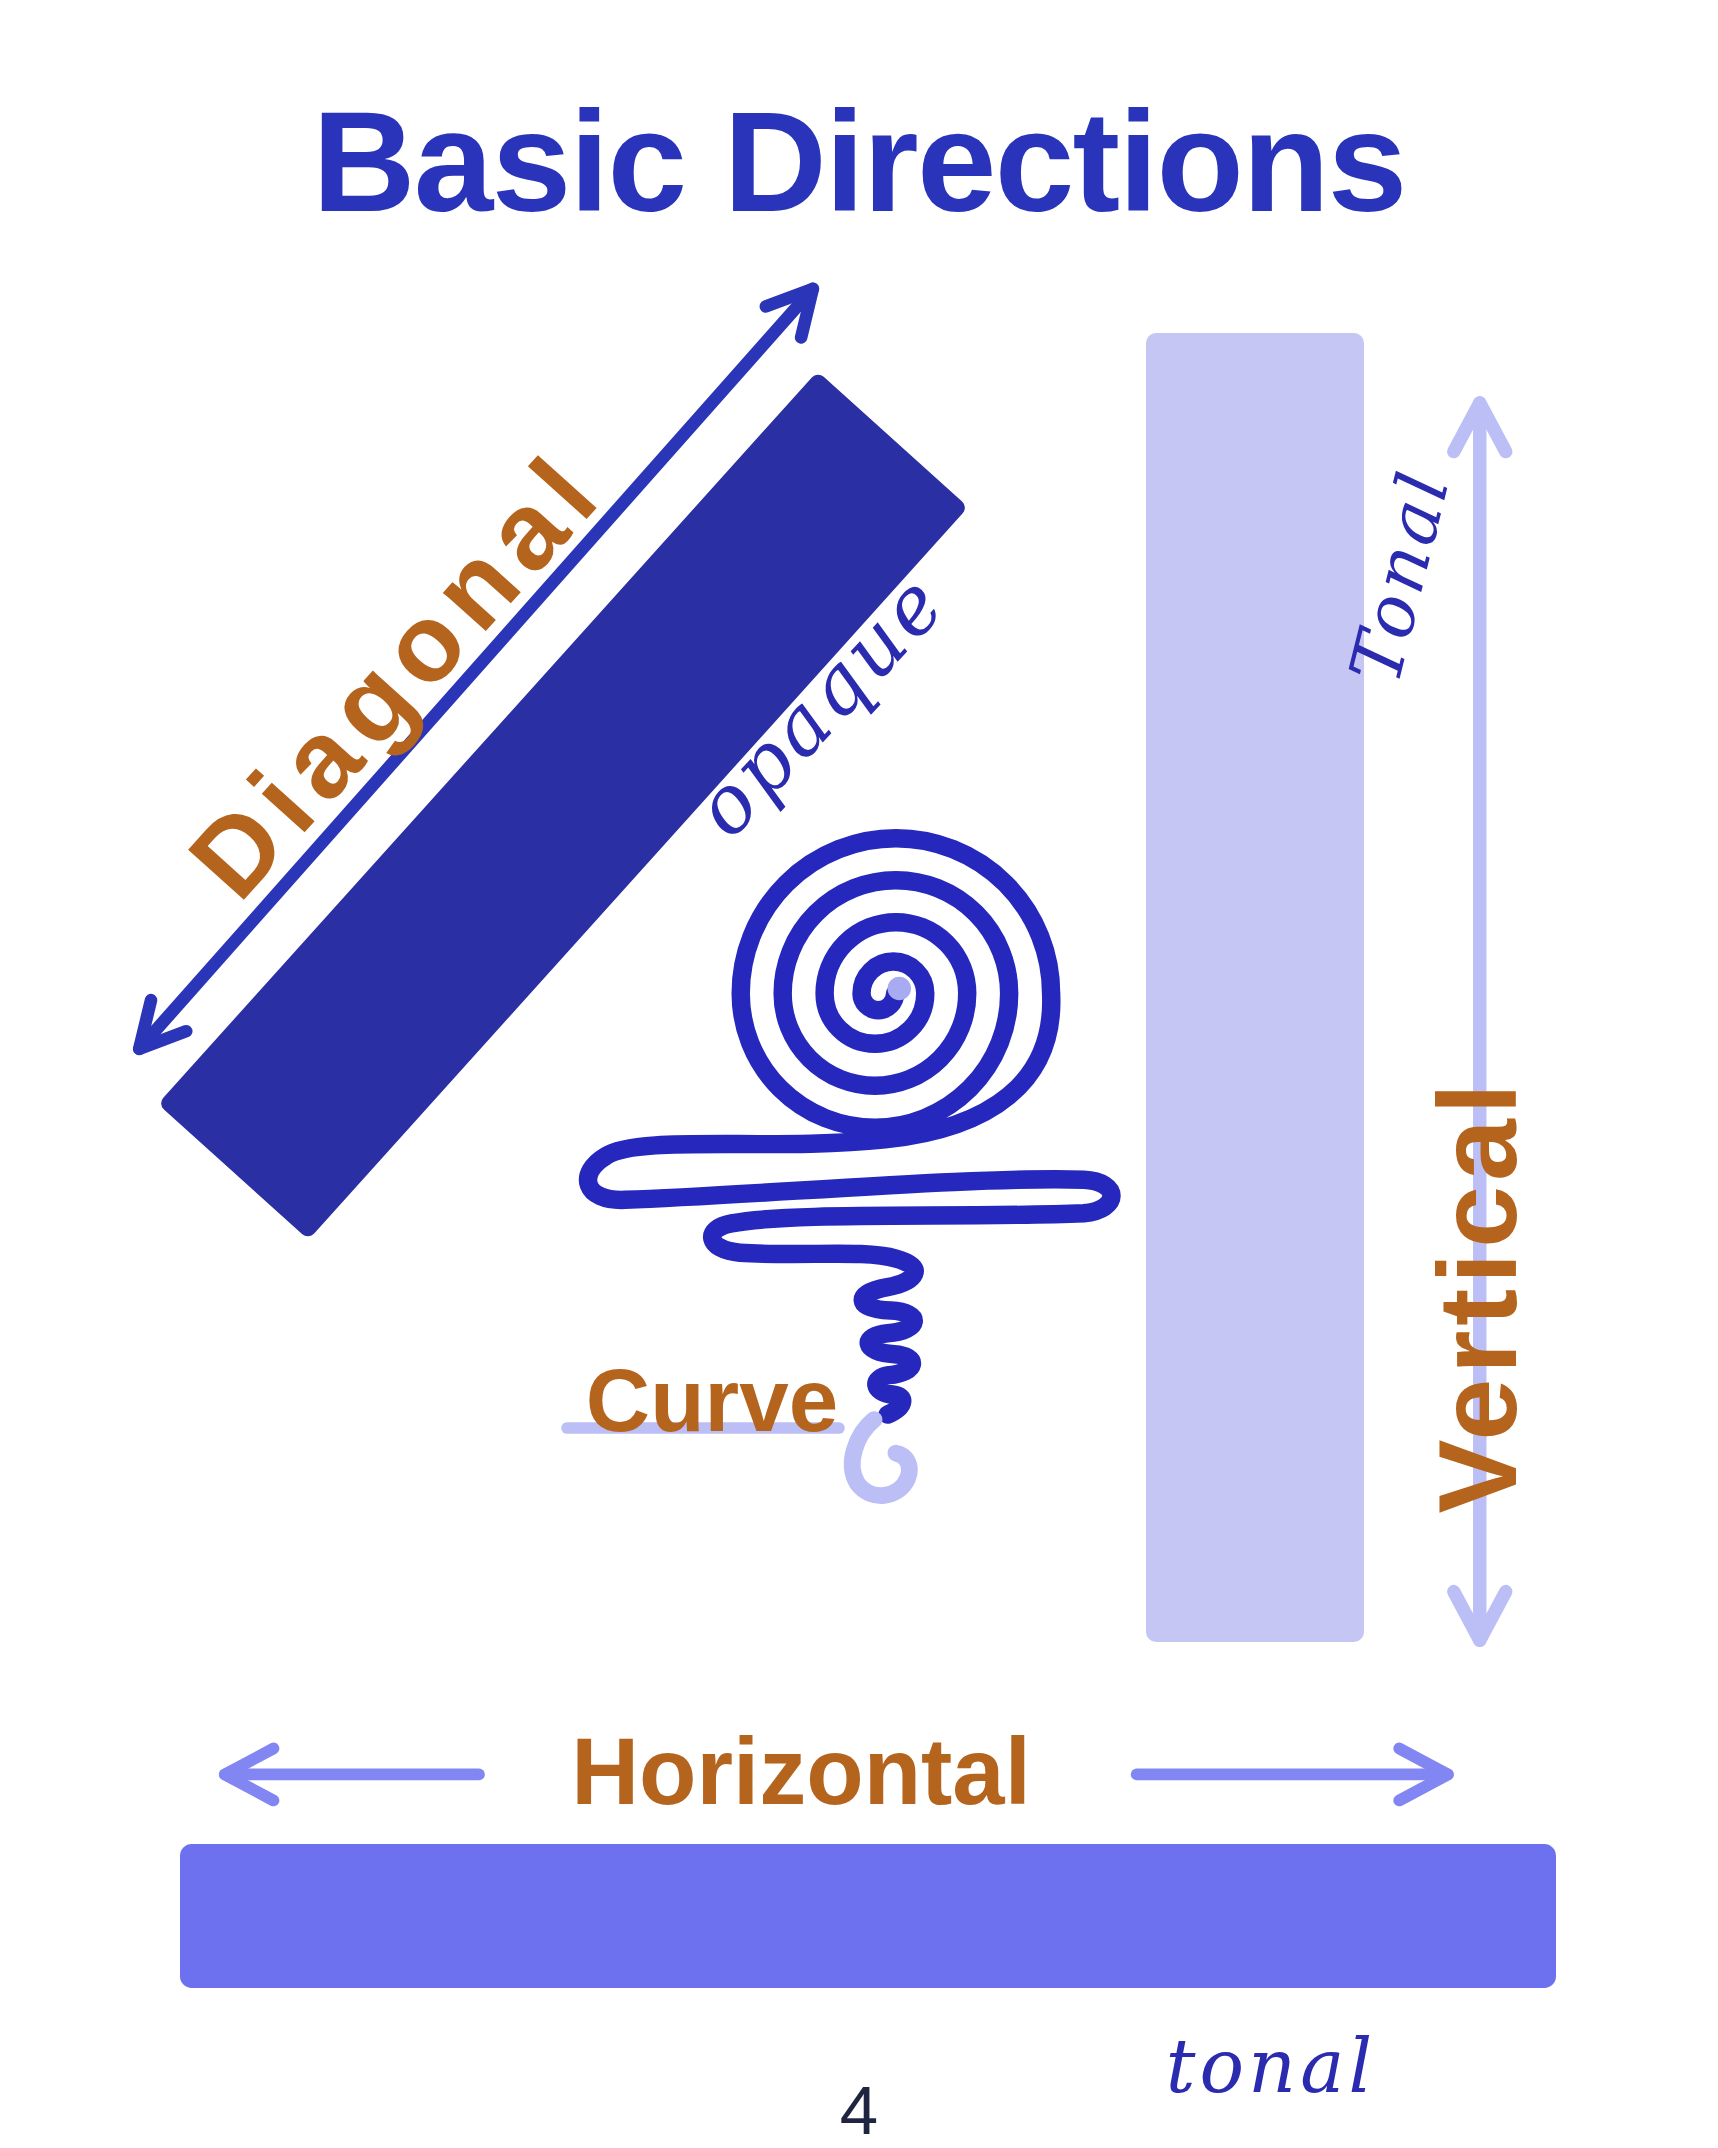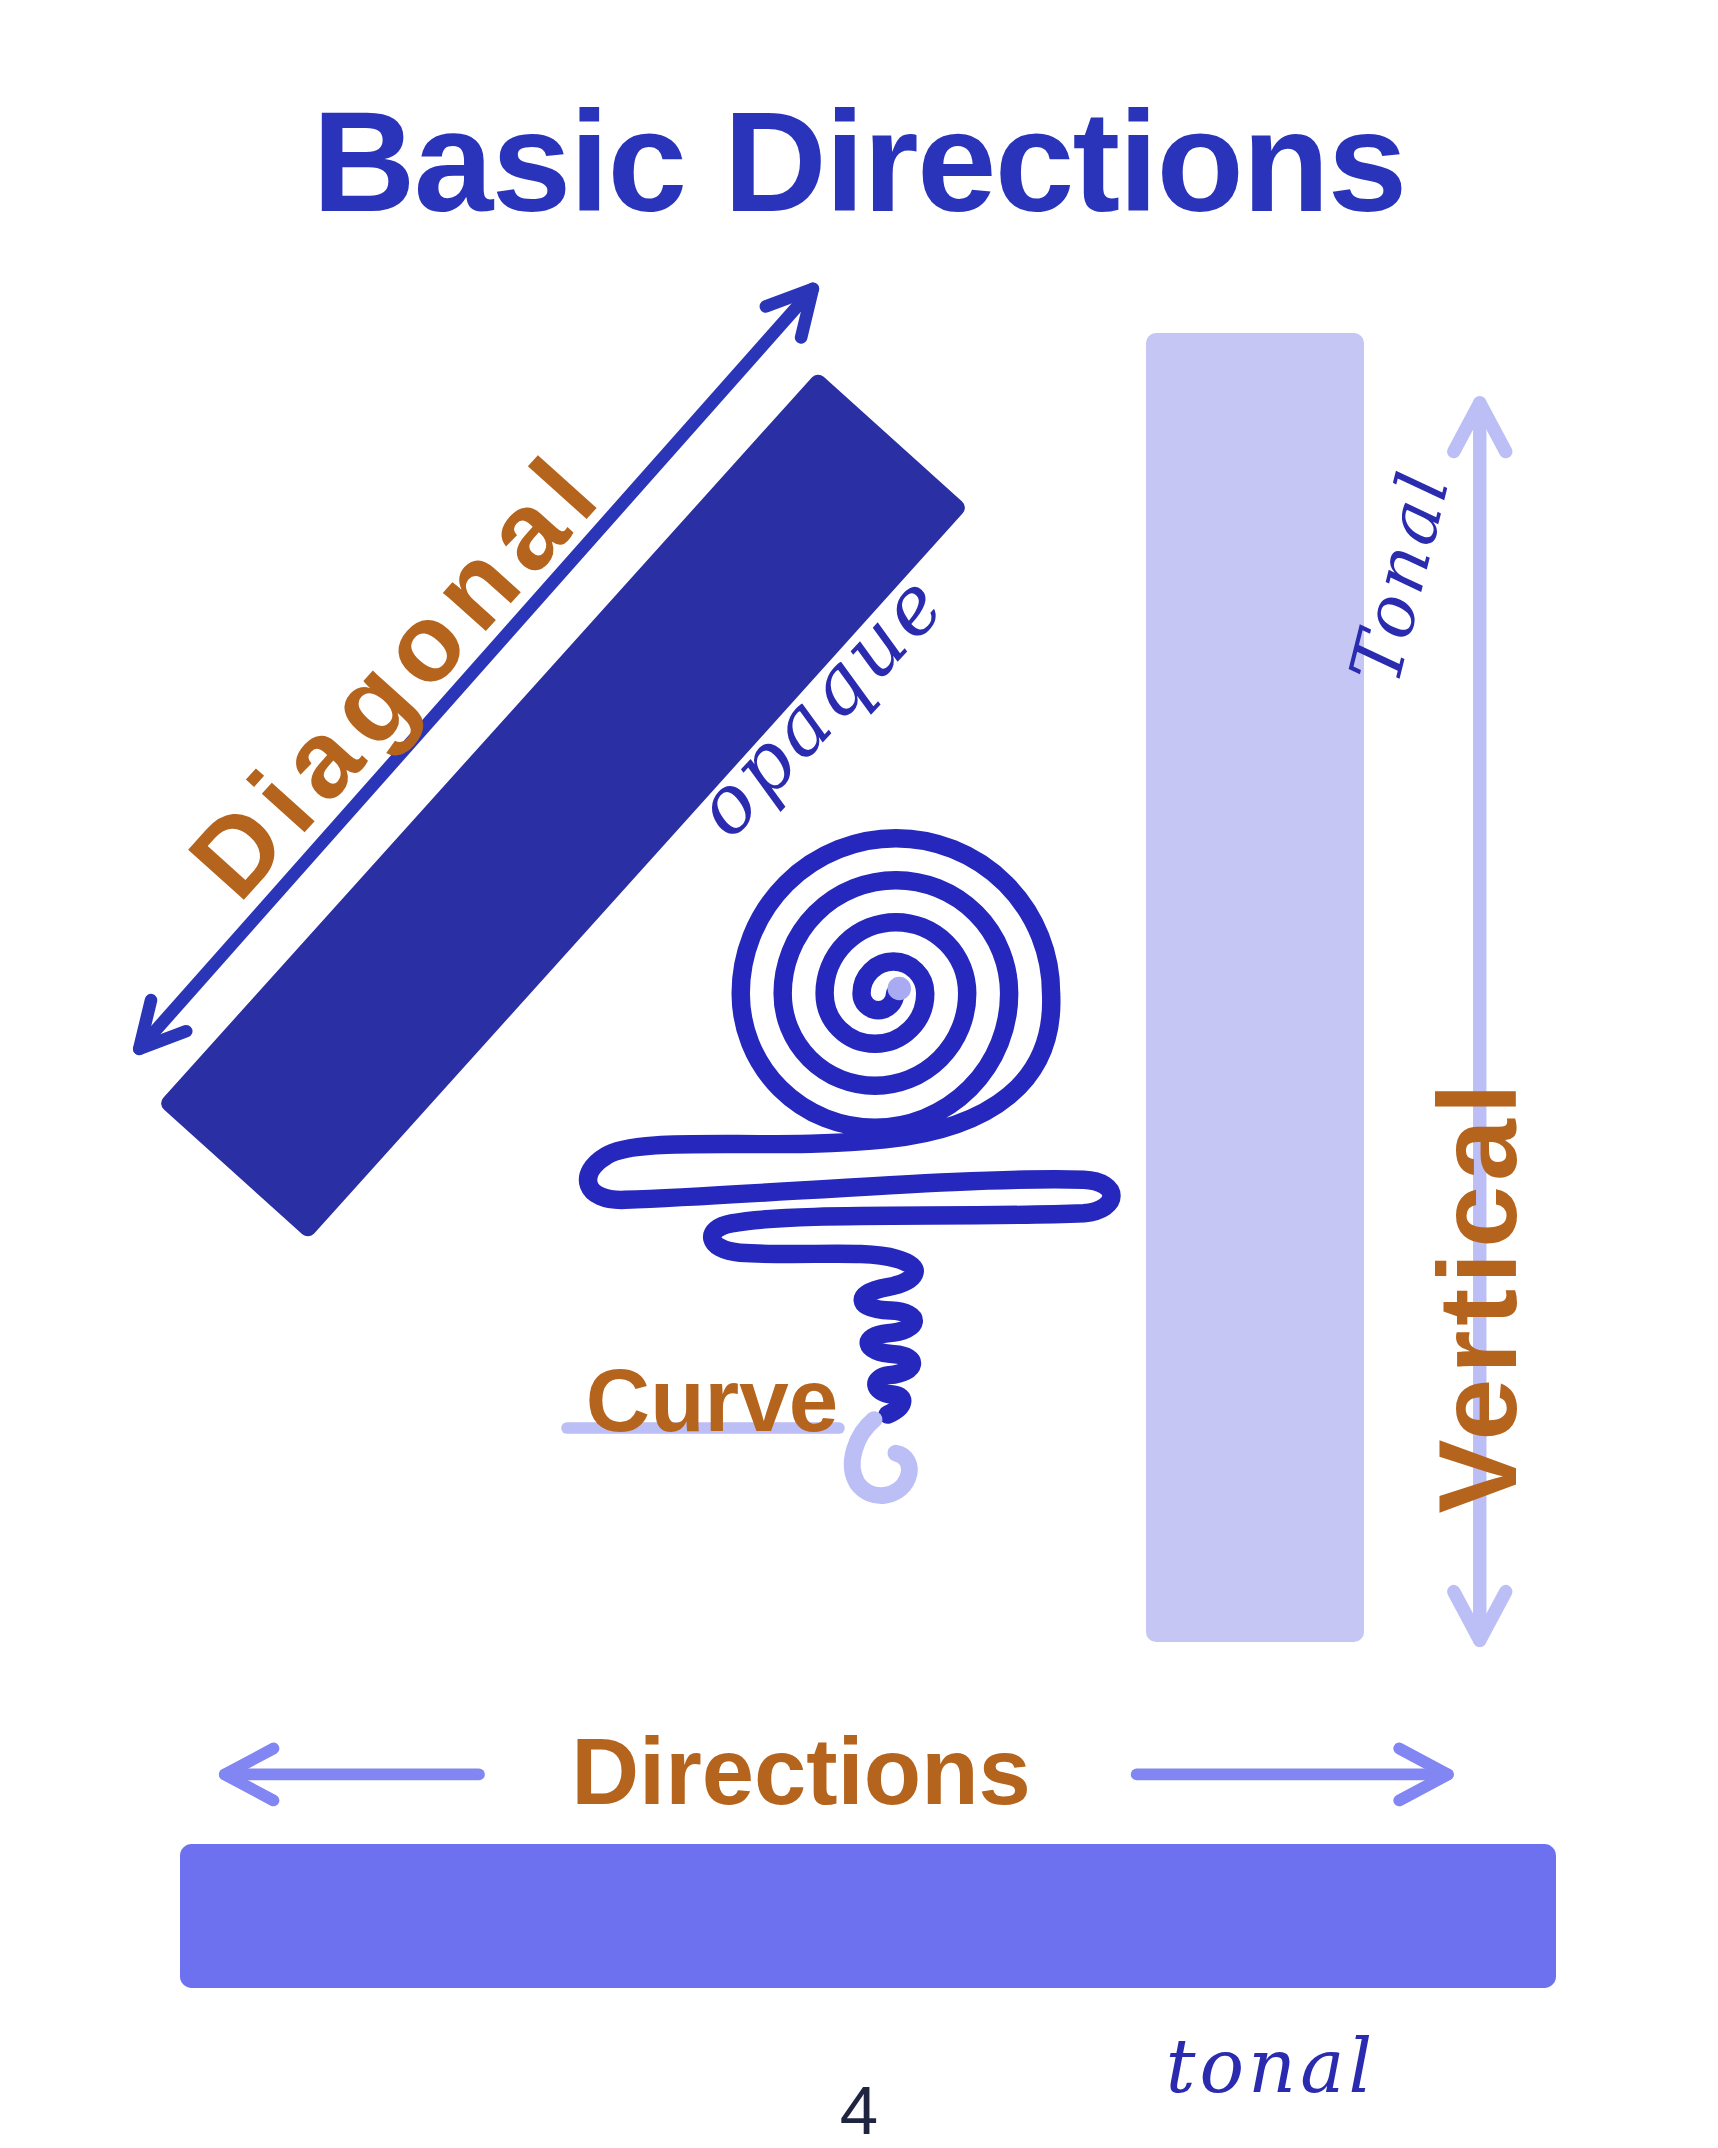--- a/index.html
+++ b/index.html
@@ -184,19 +184,19 @@
          C 1088 1746 1080 1734 1068 1732"></path>
 
     <line x1="676" y1="1702" x2="1000" y2="1702" stroke="#bcbef6" stroke-width="14" stroke-linecap="round"></line>
   </svg>
 
   <div class="lbl lbl-diagonal orange">Diagonal</div>
   <div class="lbl lbl-opaque hand">opaque</div>
   <div class="lbl lbl-tonal-right hand">Tonal</div>
   <div class="lbl lbl-vertical orange">Vertical</div>
   <div class="lbl lbl-curve orange">Curve</div>
-  <div class="lbl lbl-horizontal orange">Directions</div>
+  <div class="lbl lbl-horizontal orange">Horizontal</div>
   <div class="lbl lbl-tonal-bottom hand">tonal</div>
 
   <div class="page-number">4</div>
 
 </div>
 
 
 </body></html>

